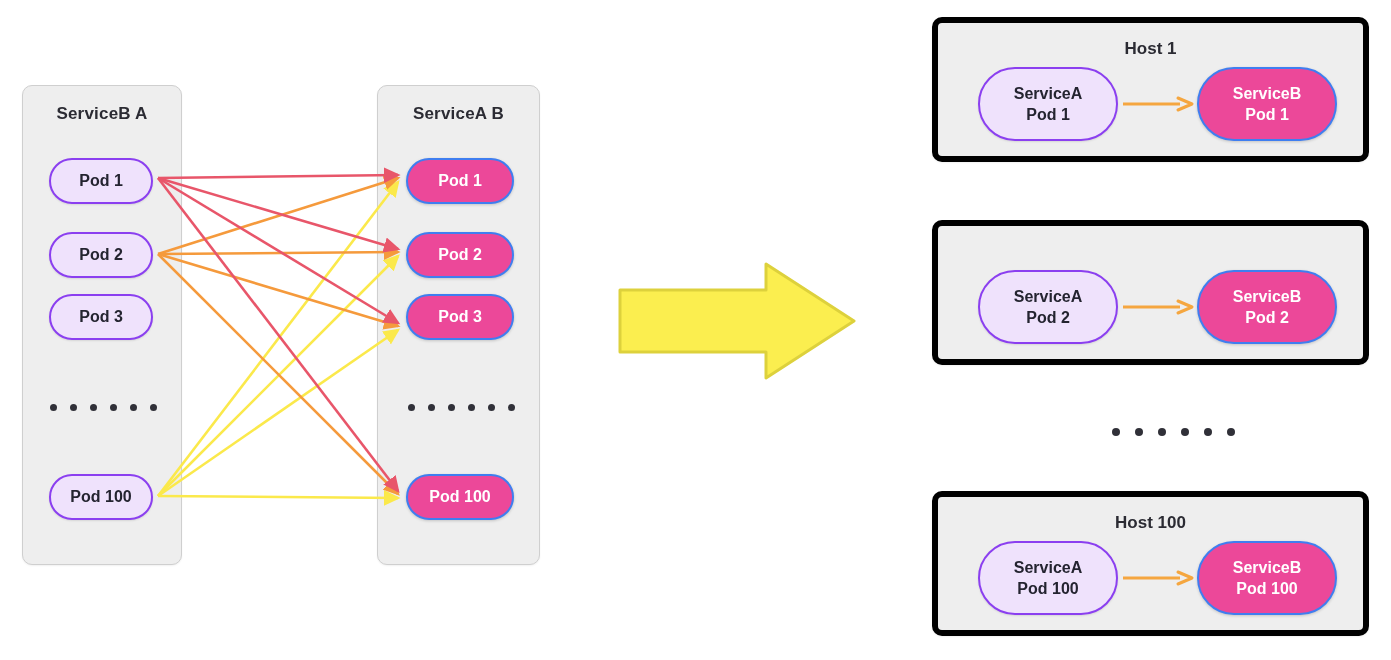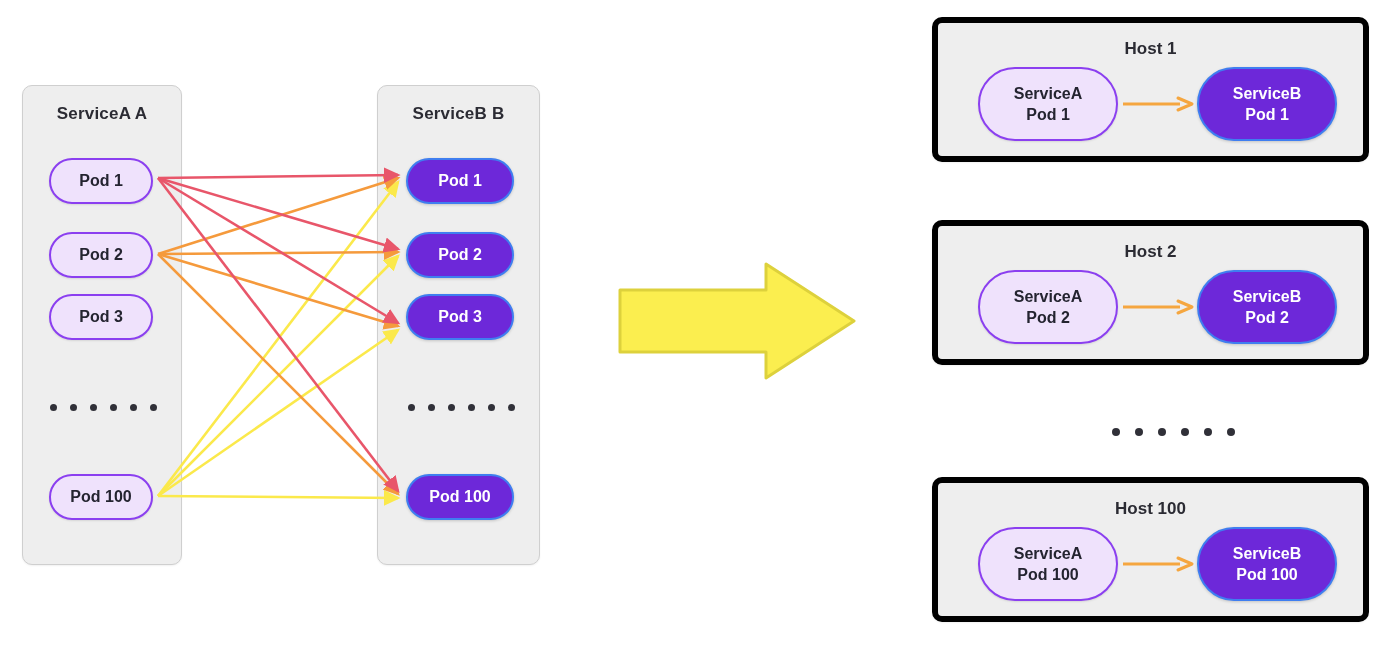--- a/index.html
+++ b/index.html
@@ -39,21 +39,21 @@
     font-size:16px;font-weight:700;
     white-space:nowrap;
   }
   .pod-a{
     background:#efe2fc;
     border:2px solid #8b3ff0;
     color:#242430;
     box-shadow:0 1px 2px rgba(0,0,0,.10);
   }
   .pod-b{
-    background:#6d28d9;
+    background:#ec4899;
     border:2px solid #3f7ef0;
     color:#ffffff;
     box-shadow:0 1px 3px rgba(0,0,0,.18);
   }
 
   
   .col-pod{width:104px;height:46px;}
   #panel-service-a .col-pod{left:26px;}
   #panel-service-b .col-pod{left:28px;width:108px;}
 
@@ -93,21 +93,21 @@
     position:absolute;
     left:932px;width:437px;height:145px;
     background:#eeeeee;
     border:6px solid #000000;
     border-radius:10px;
     box-sizing:border-box;
     box-shadow:0 1px 2px rgba(0,0,0,.06);
   }
   #host-card-0{top:17px;}
   #host-card-1{top:220px;}
-  #host-card-2{top:477px;}
+  #host-card-2{top:491px;}
 
   .host-title{
     position:absolute;left:0;right:0;top:16px;
     text-align:center;
     font-size:17px;font-weight:700;color:#2b2b33;
   }
 
   .host-pod{
     position:absolute;top:44px;height:74px;
     border-radius:38px;
@@ -121,40 +121,40 @@
   .host-pod-b{left:259px;width:140px;}
 
   .host-arrow{position:absolute;left:184px;top:73px;width:72px;height:16px;}
 </style>
 </head>
 <body>
 
 <div id="stage">
 
   <div class="service-panel" id="panel-service-a">
-    <div class="panel-title">ServiceA A</div>
+    <div class="panel-title">ServiceB A</div>
 
     <div class="pod pod-a col-pod y1">Pod 1</div>
     <div class="pod pod-a col-pod y2">Pod 2</div>
     <div class="pod pod-a col-pod y3">Pod 3</div>
 
     <div class="dots" id="dots-a">
       <i></i>
         <i></i>
         <i></i>
         <i></i>
         <i></i>
         <i></i>
     </div>
 
     <div class="pod pod-a col-pod y4">Pod 100</div>
   </div>
 
   <div class="service-panel" id="panel-service-b">
-    <div class="panel-title">ServiceB B</div>
+    <div class="panel-title">ServiceA B</div>
 
     <div class="pod pod-b col-pod y1">Pod 1</div>
     <div class="pod pod-b col-pod y2">Pod 2</div>
     <div class="pod pod-b col-pod y3">Pod 3</div>
 
     <div class="dots" id="dots-b">
       <i></i>
         <i></i>
         <i></i>
         <i></i>
@@ -214,21 +214,20 @@
       <line x1="1" y1="8" x2="58" y2="8" stroke="#f5a63f" stroke-width="3"></line>
       <path d="M56,2 L70,8 L56,14" fill="none" stroke="#f5a63f" stroke-width="3" stroke-linecap="round" stroke-linejoin="round"></path>
     </svg>
     <div class="pod pod-b host-pod host-pod-b">
       <span class="l1">ServiceB</span>
       <span class="l2">Pod 1</span>
     </div>
   </div>
 
   <div class="host-card" id="host-card-1">
-    <div class="host-title">Host 2</div>
     <div class="pod pod-a host-pod host-pod-a">
       <span class="l1">ServiceA</span>
       <span class="l2">Pod 2</span>
     </div>
     <svg class="host-arrow" viewBox="0 0 72 16">
       <line x1="1" y1="8" x2="58" y2="8" stroke="#f5a63f" stroke-width="3"></line>
       <path d="M56,2 L70,8 L56,14" fill="none" stroke="#f5a63f" stroke-width="3" stroke-linecap="round" stroke-linejoin="round"></path>
     </svg>
     <div class="pod pod-b host-pod host-pod-b">
       <span class="l1">ServiceB</span>

